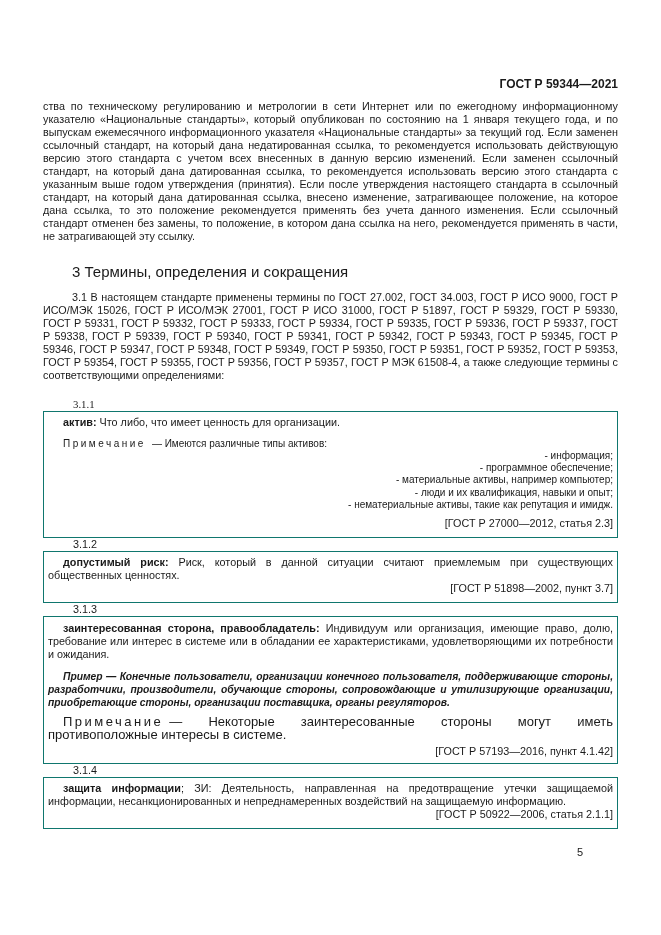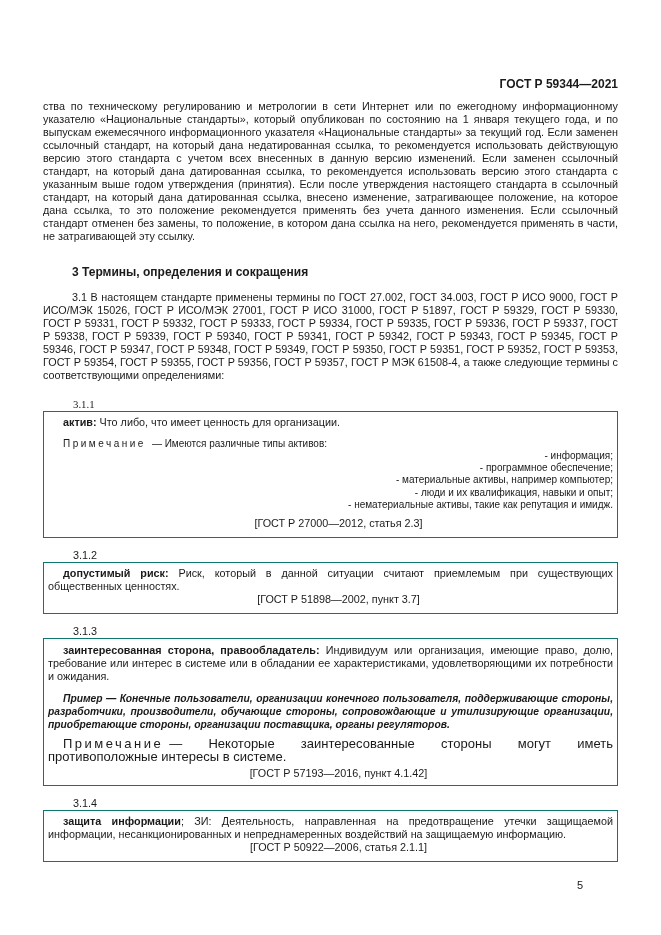--- a/index.html
+++ b/index.html
@@ -16,27 +16,27 @@
     font-size: 12px; font-weight: bold; line-height: 13px;
     text-align: right;
     margin-top: 13px;
   }
   .body-text {
     font-size: 10.8px; line-height: 13px;
     text-align: justify; margin: 0;
   }
   .intro { margin-top: 9px; }
   .section-heading {
-    font-size: 12px; font-weight: bold; line-height: 14px;
+    font-size: 15px; font-weight: normal; line-height: 14px;
     margin: 22px 0 0 29px;
   }
   .para-3-1 { margin-top: 12px; text-indent: 29px; }
   .term-label {
     font-size: 10.8px; line-height: 13px;
-    padding-left: 30px; margin-top: 11px;
+    padding-left: 30px; 
   }
   .term-label.first { margin-top: 16px; font-family: Liberation Serif, serif; }
   .term-box {
     border: 1px solid #0f766e;
     padding: 4px 4px 7px 4px;
     margin: 0;
   }
   .term-box .def {
     font-size: 10.8px; line-height: 13px;
     text-align: justify; text-indent: 15px; margin: 0;
@@ -55,21 +55,21 @@
     margin: 0; text-align: right;
   }
   .example {
     font-size: 10.3px; line-height: 13px;
     font-weight: bold; font-style: italic;
     text-align: justify; text-indent: 15px;
     margin: 9px 0 0 0;
   }
   .cite {
     font-size: 10.8px; line-height: 13px;
-    text-indent: 16px; margin: 6px 0 0 0; text-align: center;
+    text-indent: 16px; margin: 6px 0 0 0; text-align: right;
   }
   .cite.tight { margin-top: 0; }
   .box-3 { padding-top: 5px; padding-bottom: 5px; }
   .box-3 .note { margin-top: 7px; font-size: 13px; line-height: 12.5px; }
   .box-3 .cite { margin-top: 4px; }
   .page-number {
     font-size: 11px; line-height: 13px;
     text-align: right; padding-right: 35px; margin-top: 17px;
   }
 </style>

